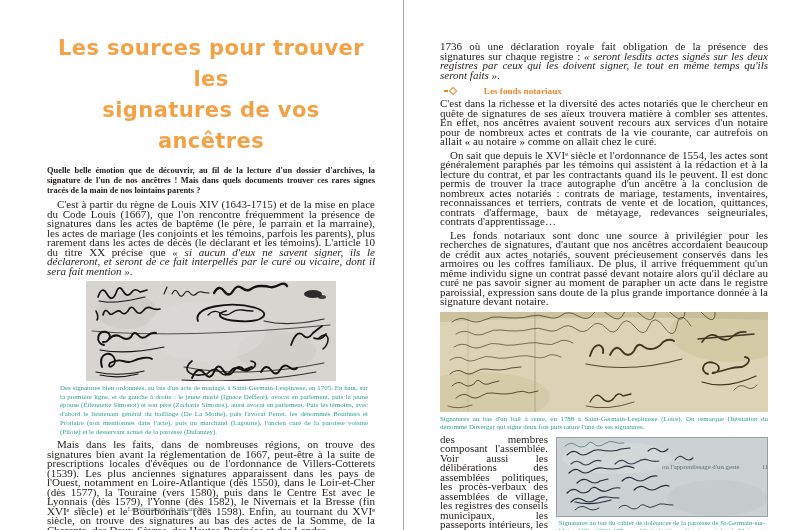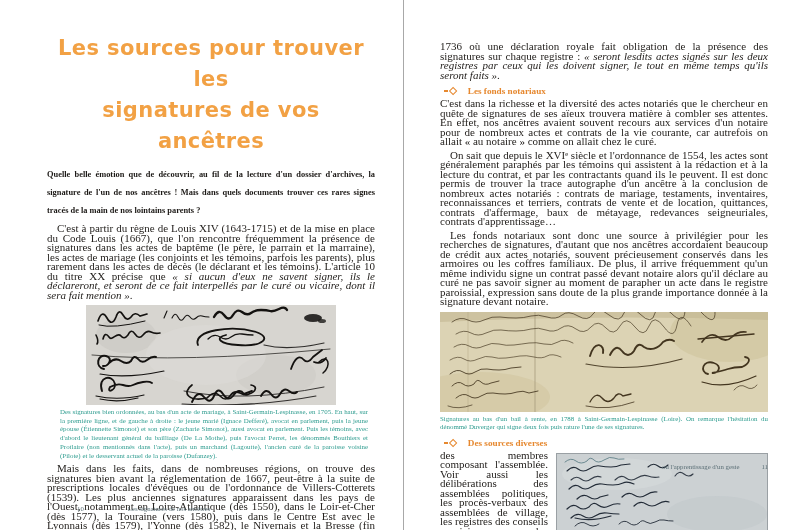--- a/index.html
+++ b/index.html
@@ -11,23 +11,23 @@
   .page{position:absolute;top:0;}
   .page-left{left:47px;width:328px;}
   .page-right{left:440px;width:328px;}
 
   .doc-title{
     margin:33px 0 0 0;text-align:center;
     font-family:"DejaVu Sans","Liberation Sans",sans-serif;
     font-weight:bold;font-size:21px;line-height:31px;letter-spacing:.4px;
     color:#F2A144;
   }
-  .intro{margin:9px 0 0 0;font-weight:bold;font-size:8.4px;line-height:18px;text-align:justify;color:#1d1a17;}
-
-  .section-heading{display:flex;align-items:center;margin:6px 0 3px 0;padding-left:4px;}
+  .intro{margin:9px 0 0 0;font-weight:bold;font-size:8.4px;line-height:10px;text-align:justify;color:#1d1a17;}
+
+  .section-heading{display:flex;align-items:center;margin:6px 0 3px 0;padding-left:4px;gap:16px;}
   .bullet{display:inline-flex;align-items:center;margin-right:12px;}
   .bullet .dash{width:4px;height:1.2px;background:#E6882F;}
   .bullet .diamond{width:4.2px;height:4.2px;border:1.1px solid #E6882F;transform:rotate(45deg);margin-left:1.6px;background:transparent;}
   .section-heading .h-text{font-weight:bold;font-size:9.2px;color:#E6882F;}
 
   .body-p{margin:3px 0 0 0;font-size:11px;line-height:9.5px;text-align:justify;}
   .body-p.sp{margin-top:4px;}
   .body-p.indent{text-indent:10px;}
   .body-p i{font-style:italic;}
 
@@ -165,27 +165,20 @@
           <path d="M294,78 q6,-7 12,-3 t11,-2" stroke-width="0.9" opacity="0.8"></path>
 
           <path d="M150,90 q6,-11 12,-4 t12,0 q4,-7 9,-2 l8,-2" stroke-width="1.3"></path>
           <path d="M146,94 q22,5 48,-4" stroke-width="1" opacity="0.8"></path>
         </g>
       </svg>
     </div>
 
     <p class="caption cap-bail">Signatures au bas d'un bail à rente, en 1788 à Saint-Germain-Lespinasse (Loire). On remarque l'hésitation du dénommé Duverger qui signe deux fois puis rature l'une de ses signatures.</p>
 
-    <div class="section-heading">
-      <span class="bullet">
-          <span class="dash"></span>
-          <span class="diamond"></span>
-        </span>
-      <span class="h-text">Des sources diverses</span>
-    </div>
 
 
     <div class="wrap-block">
       <div class="float-fig">
         <div class="fig-doleances">
           <svg width="210" height="78" viewBox="0 0 210 78" xmlns="http://www.w3.org/2000/svg">
             <rect x="0" y="0" width="210" height="78" fill="#ccd1d3"></rect>
             <ellipse cx="60" cy="20" rx="55" ry="16" fill="#d6dadc" opacity="0.6"></ellipse>
             <ellipse cx="160" cy="60" rx="50" ry="18" fill="#c2c8cb" opacity="0.6"></ellipse>
             <g fill="none" stroke-linecap="round">

